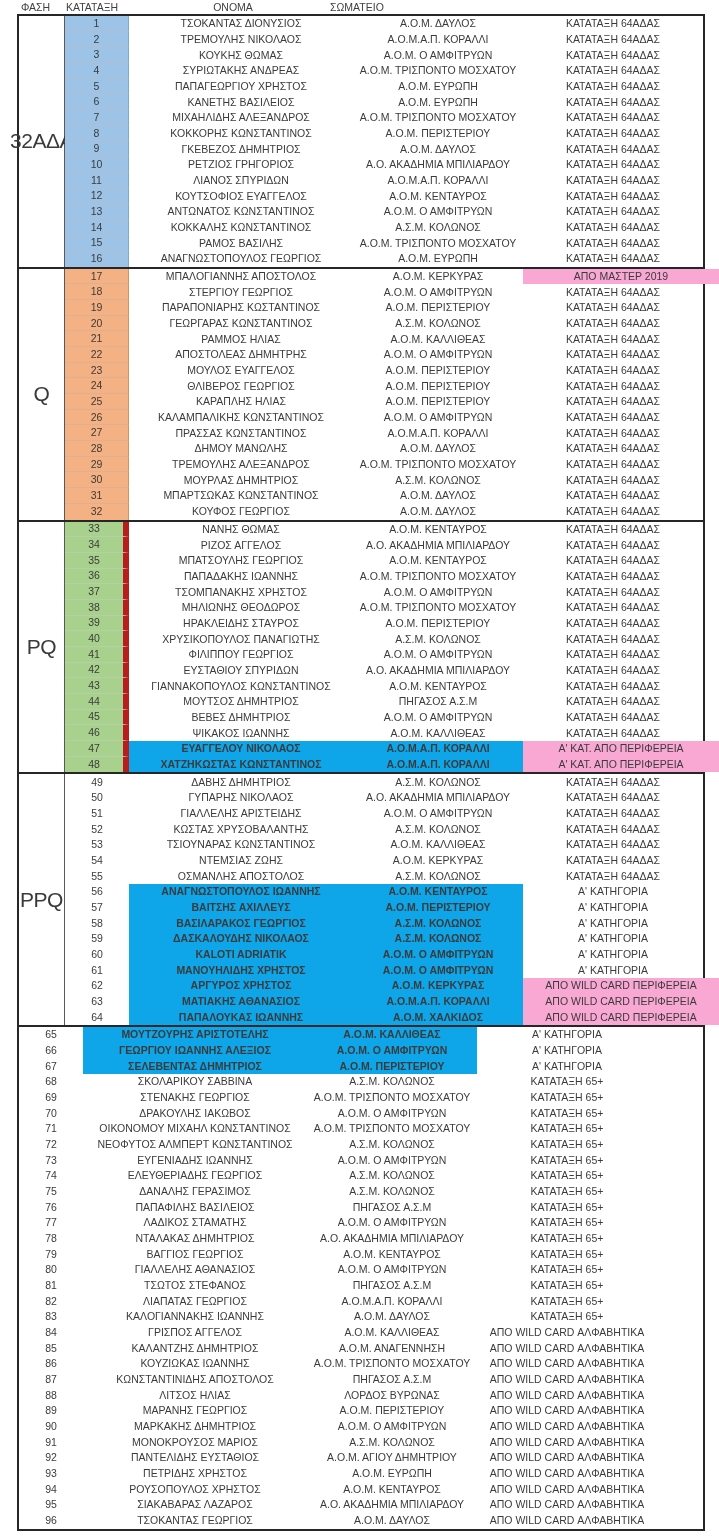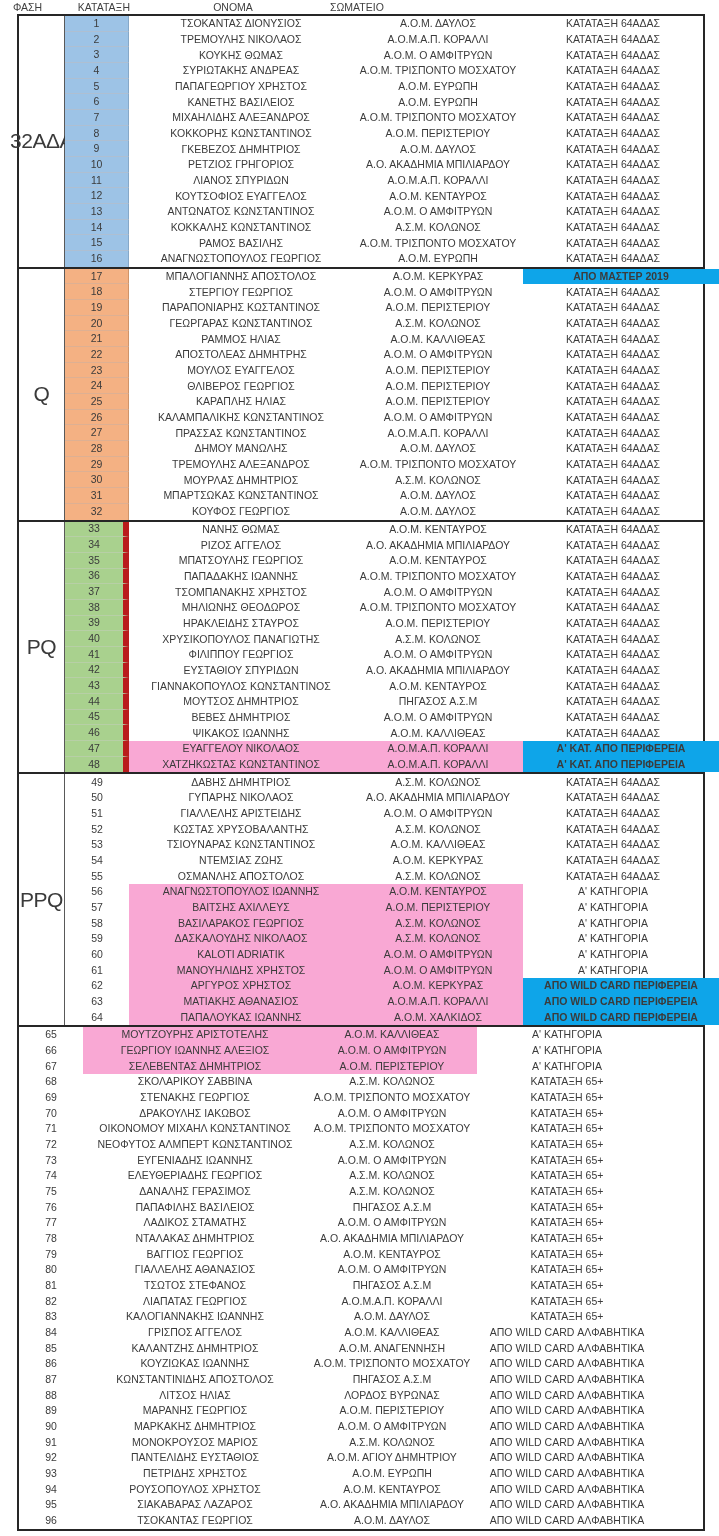--- a/index.html
+++ b/index.html
@@ -1,22 +1,22 @@
 <!DOCTYPE html>
 <html><head>
 <meta charset="utf-8">
 <style>
   html,body{margin:0;padding:0;background:#ffffff;}
   .sheet{position:relative;width:719px;height:1536px;background:#fff;
          font-family:"Liberation Sans",sans-serif;color:#3b3b3b;overflow:hidden;}
   
   .colhead{position:absolute;top:1px;height:13px;font-size:10.5px;line-height:13px;
            color:#3f3f3f;white-space:nowrap;}
-  .h-phase{left:13px;}
-  .h-rank{left:66px;width:64px;text-align:right;}
+  .h-phase{left:21px;}
+  .h-rank{left:66px;width:64px;text-align:left;}
   .h-name{left:133px;width:200px;text-align:center;}
   .h-club{left:330px;width:150px;text-align:left;}
   
   .tbody{position:absolute;left:17px;top:14px;width:688px;height:1517px;
          border:2px solid #262626;box-sizing:border-box;background:#fff;}
   .section{display:flex;box-sizing:border-box;}
   .section + .section{border-top:2px solid #262626;}
   .phase-cell{width:46px;flex:0 0 46px;border-right:1px solid #595959;box-sizing:border-box;
               display:flex;align-items:center;justify-content:center;overflow:visible;}
   .phase-label{font-size:21px;letter-spacing:-0.5px;white-space:nowrap;color:#3a3a3a;}
@@ -28,23 +28,23 @@
   .name{width:224px;flex:0 0 224px;}
   .club{width:170px;flex:0 0 170px;}
   .status{width:180px;flex:0 0 180px;}
   
   .sec-blue   .rank{background:#9DC3E6;border-right:1px solid #86a8c8;border-bottom:1px solid #aebfd2;}
   .sec-orange .rank{background:#F4B183;border-right:1px solid #cf9469;border-bottom:1px solid #ddb093;}
   .sec-green  .rank{background:#A9D18E;border-right:6px solid #b91c1c;border-bottom:1px solid #b7cfa6;}
   .sec-blue .row:last-child .rank,.sec-orange .row:last-child .rank,
   .sec-green .row:last-child .rank{border-bottom:none;}
   
-  .hl-g .name,.hl-g .club{background:#f9a8d4;}
-  .hl-b .status{background:#0ea5e9;width:196px;flex:0 0 196px;margin-right:-16px;
-                position:relative;z-index:2;font-weight:bold;}
+  .hl-g .name,.hl-g .club{background:#0ea5e9;font-weight:bold;}
+  .hl-b .status{background:#f9a8d4;width:196px;flex:0 0 196px;margin-right:-16px;
+                position:relative;z-index:2;}
 </style>
 </head>
 <body>
 
 <div class="sheet">
   <div class="colhead h-phase">ΦΑΣΗ</div>
   <div class="colhead h-rank">ΚΑΤΑΤΑΞΗ</div>
   <div class="colhead h-name">ΟΝΟΜΑ</div>
   <div class="colhead h-club">ΣΩΜΑΤΕΙΟ</div>
   <div class="tbody">

